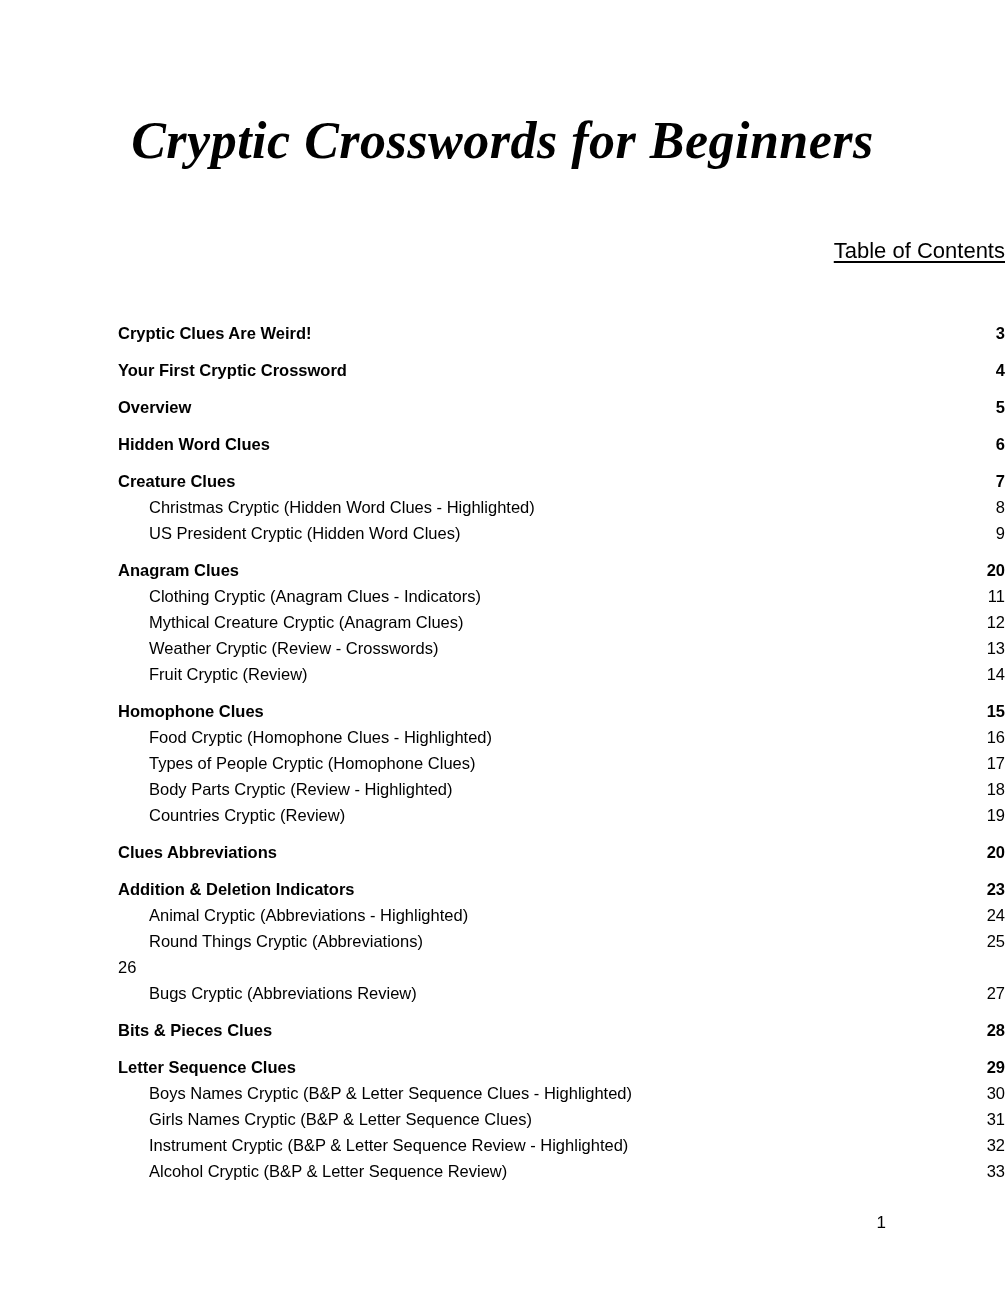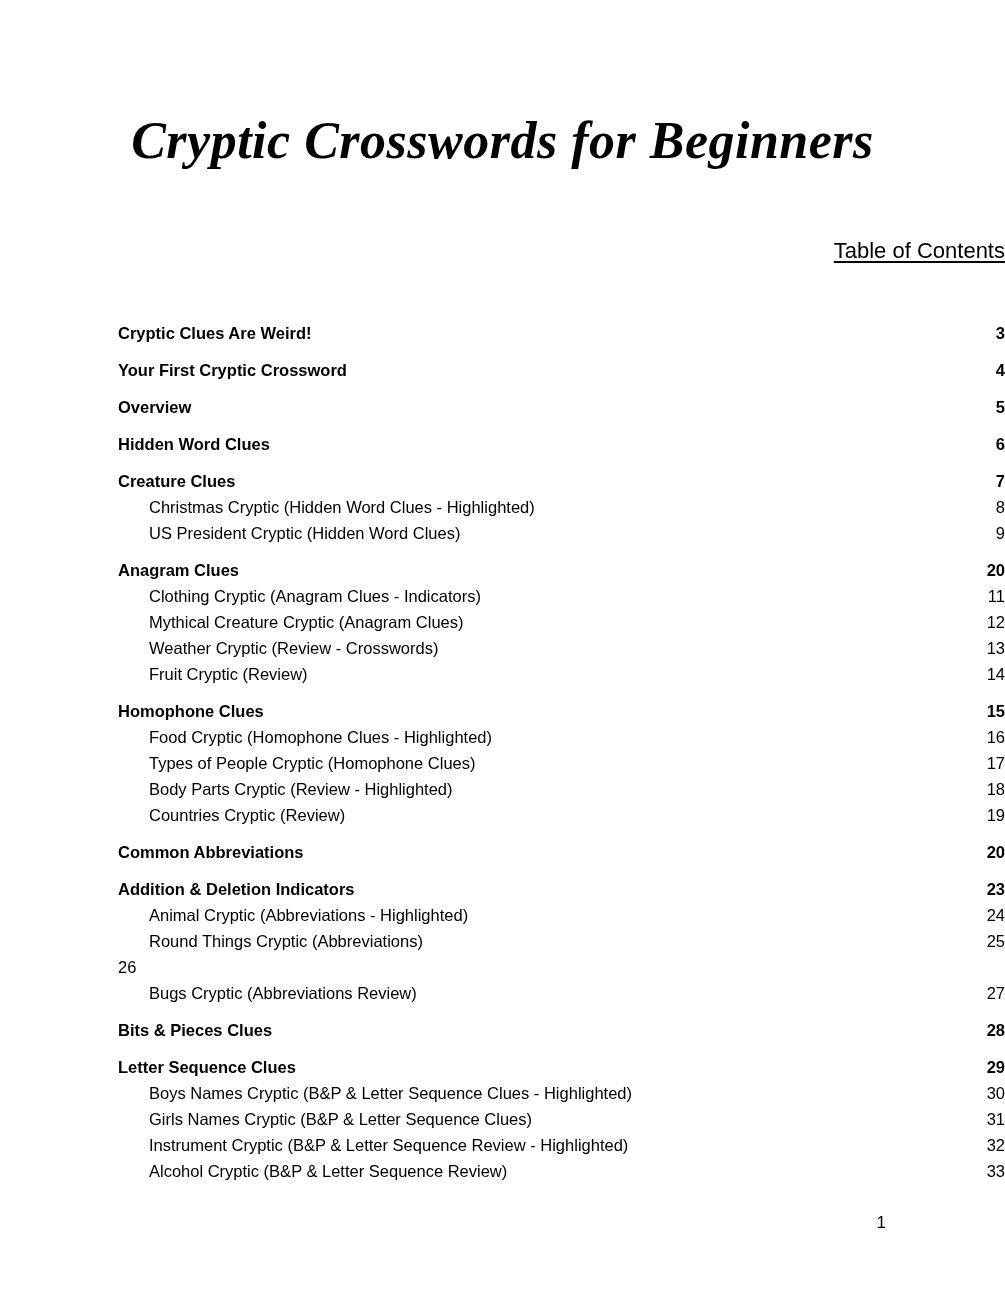--- a/index.html
+++ b/index.html
@@ -170,21 +170,21 @@
           <span class="toc-label">Body Parts Cryptic (Review - Highlighted)</span>
           <span class="toc-pagenum">18</span>
         </div>
         <div class="toc-row toc-row-l2">
           <span class="toc-label">Countries Cryptic (Review)</span>
           <span class="toc-pagenum">19</span>
         </div>
       </div>
       <div class="toc-section">
         <div class="toc-row toc-row-l1">
-          <span class="toc-label">Common Abbreviations</span>
+          <span class="toc-label">Clues Abbreviations</span>
           <span class="toc-pagenum">20</span>
         </div>
       </div>
       <div class="toc-section">
         <div class="toc-row toc-row-l1">
           <span class="toc-label">Addition &amp; Deletion Indicators</span>
           <span class="toc-pagenum">23</span>
         </div>
         <div class="toc-row toc-row-l2">
           <span class="toc-label">Animal Cryptic (Abbreviations - Highlighted)</span>

